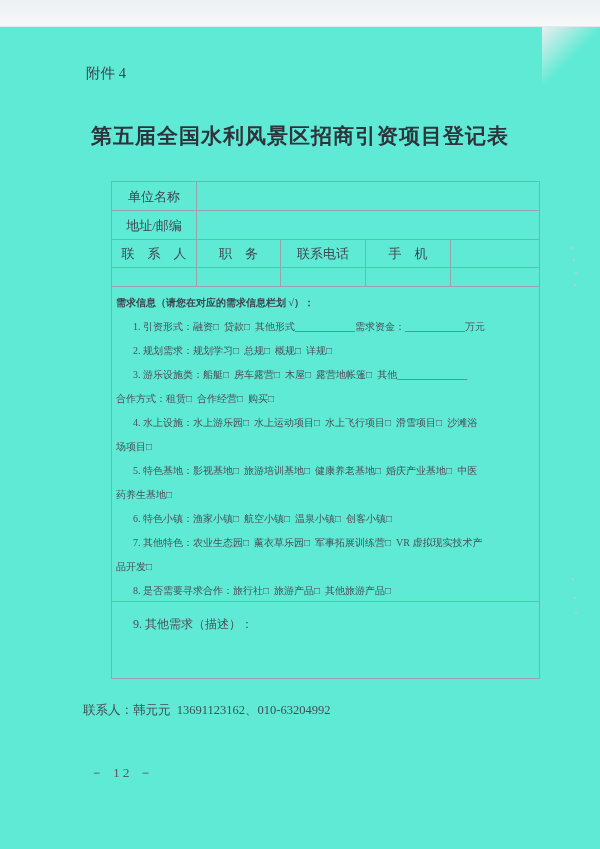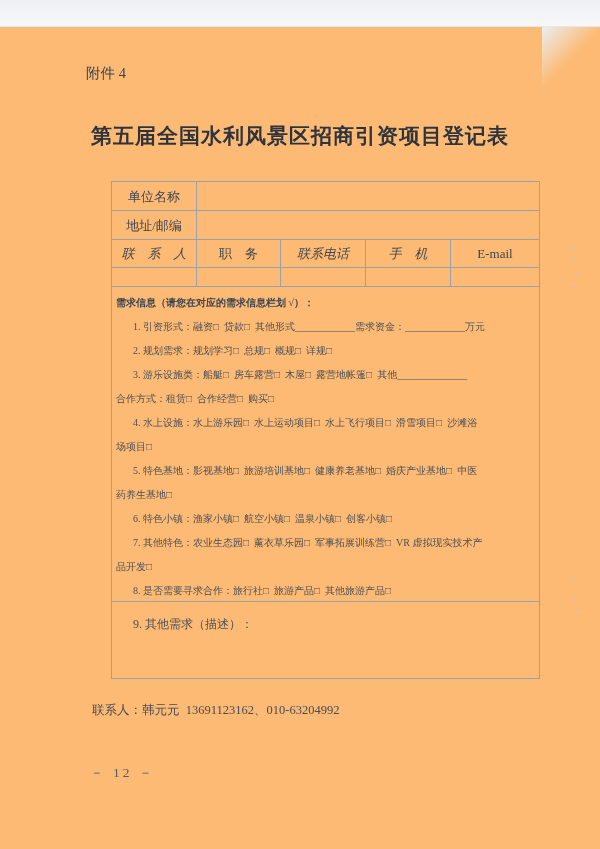--- a/index.html
+++ b/index.html
@@ -1,18 +1,18 @@
 <!DOCTYPE html>
 <html><head>
 <meta charset="utf-8">
 <style>
   html,body{margin:0;padding:0;background:#e8e8e8;}
   .page{
     position:relative;width:600px;height:849px;margin:0 auto;
-    background:#fdba74;overflow:hidden;
+    background:#5eead4;overflow:hidden;
     font-family:"Liberation Serif","DejaVu Serif",serif;
     color:#474e58;
   }
   .t{white-space:pre;}
   .top-strip{
     position:absolute;top:0;left:0;right:0;height:26px;
     background:linear-gradient(#edf0f2,#f6f8f9);
     border-bottom:1px solid #e3e9eb;
   }
   .corner-fold{
@@ -35,35 +35,35 @@
   .cell{box-sizing:border-box;overflow:hidden;}
   .vline{border-right:1px solid #99a2ab;}
   .label-cell{
     width:85px;text-align:center;font-size:13px;color:#3f4650;
   }
   .r1{height:29px;} .r1 .cell{line-height:29px;}
   .r2{height:29px;} .r2 .cell{line-height:29px;}
   .r3{height:28px;} .r3 .cell{line-height:28px;}
   .r4{height:19px;}
   .hdr-cell{text-align:center;font-size:13px;color:#3f4650;}
-  .w85{width:85px;font-style:italic;} .w84{width:84px;text-align:center;} .flex1{flex:1;}
+  .w85{width:85px;} .w84{width:84px;text-align:center;} .flex1{flex:1;}
   .demand-cell{
     height:315px;padding:4px 4px 0 4px;font-size:10px;line-height:24px;
     color:#4a5059;border-bottom:1px solid #99a2ab;box-sizing:border-box;
     overflow:hidden;
   }
   .demand-header{font-weight:bold;color:#3e4550;}
   .dl{overflow:hidden;white-space:pre;}
   .ind{padding-left:17px;}
   .other-cell{
     height:76px;padding:14px 4px 0 4px;font-size:12px;color:#4a5059;
     box-sizing:border-box;overflow:hidden;
   }
   .footer-contact{
-    position:absolute;left:92px;top:702px;font-size:12.5px;color:#454c56;
+    position:absolute;left:83px;top:702px;font-size:12.5px;color:#454c56;
   }
   .page-number{
     position:absolute;left:90px;top:764px;font-size:13.5px;
     letter-spacing:3px;color:#555c66;
   }
   .speck{
     position:absolute;width:2px;height:2px;border-radius:50%;
     background:#c3c9cf;
   }
 </style>
@@ -89,21 +89,20 @@
     <div class="trow r2">
       <div class="cell label-cell vline t">地址/邮编</div>
       <div class="cell flex1 t"></div>
     </div>
 
     <div class="trow r3">
       <div class="cell hdr-cell w85 vline t">联　系　人</div>
       <div class="cell hdr-cell w84 vline t">职　务</div>
       <div class="cell hdr-cell w85 vline t">联系电话</div>
       <div class="cell hdr-cell w85 vline t">手　机</div>
-      <div class="cell hdr-cell flex1 t">E-mail</div>
     </div>
 
     <div class="trow r4">
       <div class="cell w85 vline t"></div>
       <div class="cell w84 vline t"></div>
       <div class="cell w85 vline t"></div>
       <div class="cell w85 vline t"></div>
       <div class="cell flex1 t"></div>
     </div>
 

